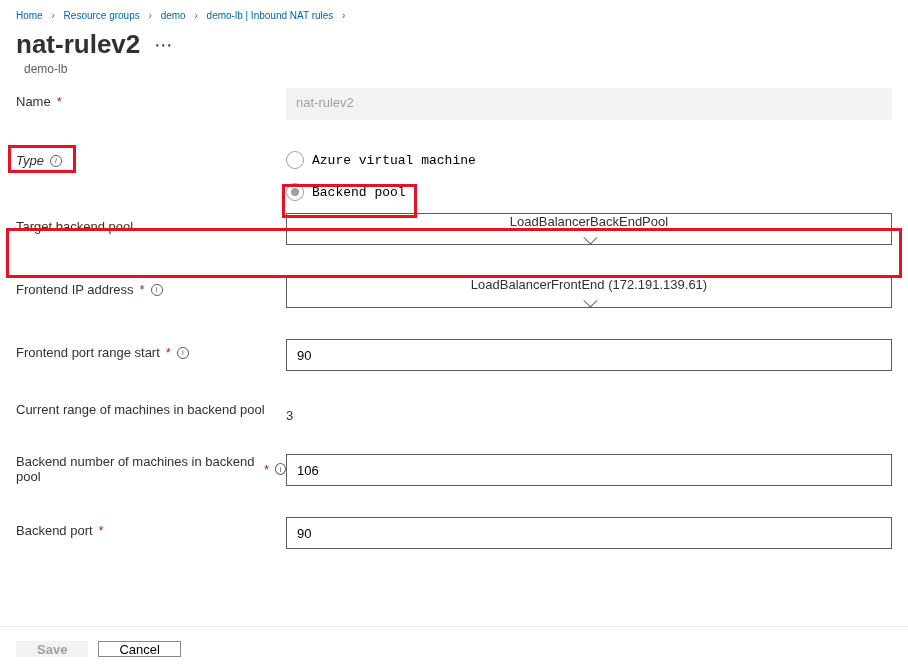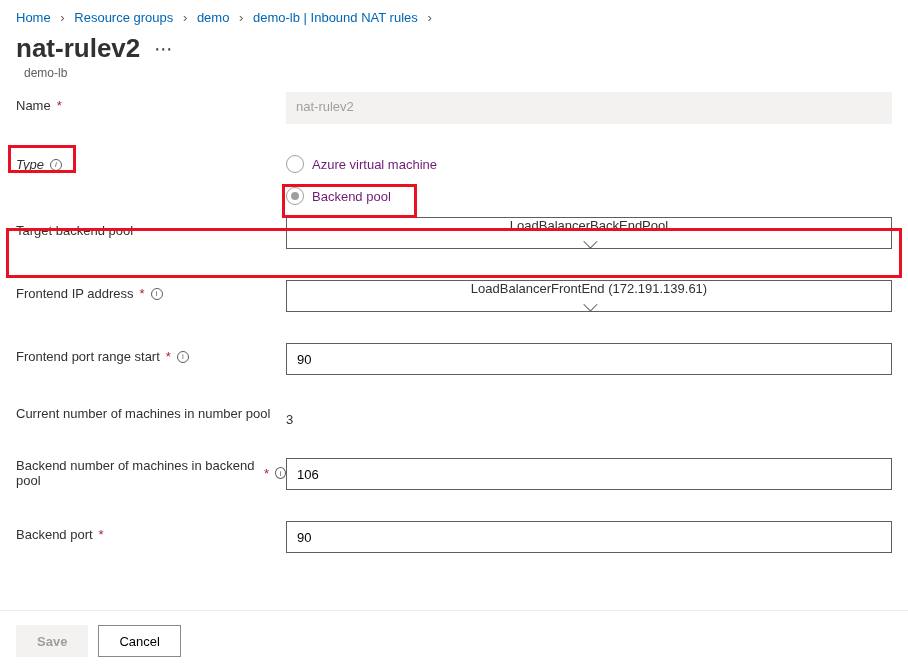--- a/index.html
+++ b/index.html
@@ -8,21 +8,21 @@
     font-size: 13px;
     color: #323130;
     background: #fff;
     width: 908px;
     height: 671px;
     position: relative;
     overflow: hidden;
   }
   .breadcrumb {
     padding: 10px 16px 4px 16px;
-    font-size: 13px;
+    font-size: 10px;
   }
   .breadcrumb a { color: #0066b4; text-decoration: none; }
   .breadcrumb .sep { color: #605e5c; padding: 0 6px; }
   .header {
     padding: 4px 16px 2px 16px;
     display: flex;
     align-items: center;
   }
   .header h1 {
     font-size: 26px;
@@ -101,21 +101,22 @@
     width: 10px; height: 10px;
     border-right: 1px solid #605e5c;
     border-bottom: 1px solid #605e5c;
     transform: rotate(45deg) translateY(-2px);
   }
   .radio-row {
     display: flex;
     align-items: center;
     gap: 8px;
     margin-bottom: 14px;
-    color: #701a75;
+    color: #000000;
+    font-family: Liberation Mono, monospace;
   }
   .radio {
     width: 18px; height: 18px;
     border: 1px solid #a19f9d;
     border-radius: 50%;
     display: inline-flex;
     align-items: center;
     justify-content: center;
     background: #fff;
   }
@@ -136,21 +137,21 @@
   }
   .footer {
     position: absolute;
     bottom: 0; left: 0; right: 0;
     border-top: 1px solid #edebe9;
     padding: 14px 16px;
     display: flex;
     gap: 10px;
   }
   .btn {
-    height: 32px;
+    height: 16px;
     padding: 0 20px;
     font-size: 13px;
     font-family: inherit;
     border: 1px solid #8a8886;
     background: #fff;
     cursor: pointer;
   }
   .btn.primary {
     background: #f3f2f1;
     color: #a19f9d;
@@ -239,21 +240,21 @@
         <span class="req">*</span>
       <span class="info-icon">i</span>
     </div>
     <div class="field">
       <input class="text-input" value="90" style="">
     </div>
   </div>
 
   <div class="row">
     <div class="label" style="padding-top:0;">
-      <span>Current number of machines in number pool</span>
+      <span>Current range of machines in backend pool</span>
     </div>
     <div class="field">
       <div class="static-val">3</div>
     </div>
   </div>
 
   <div class="row">
     <div class="label" style="padding-top:0;">
       <span>Backend number of machines in backend pool</span>
         <span class="req">*</span>

